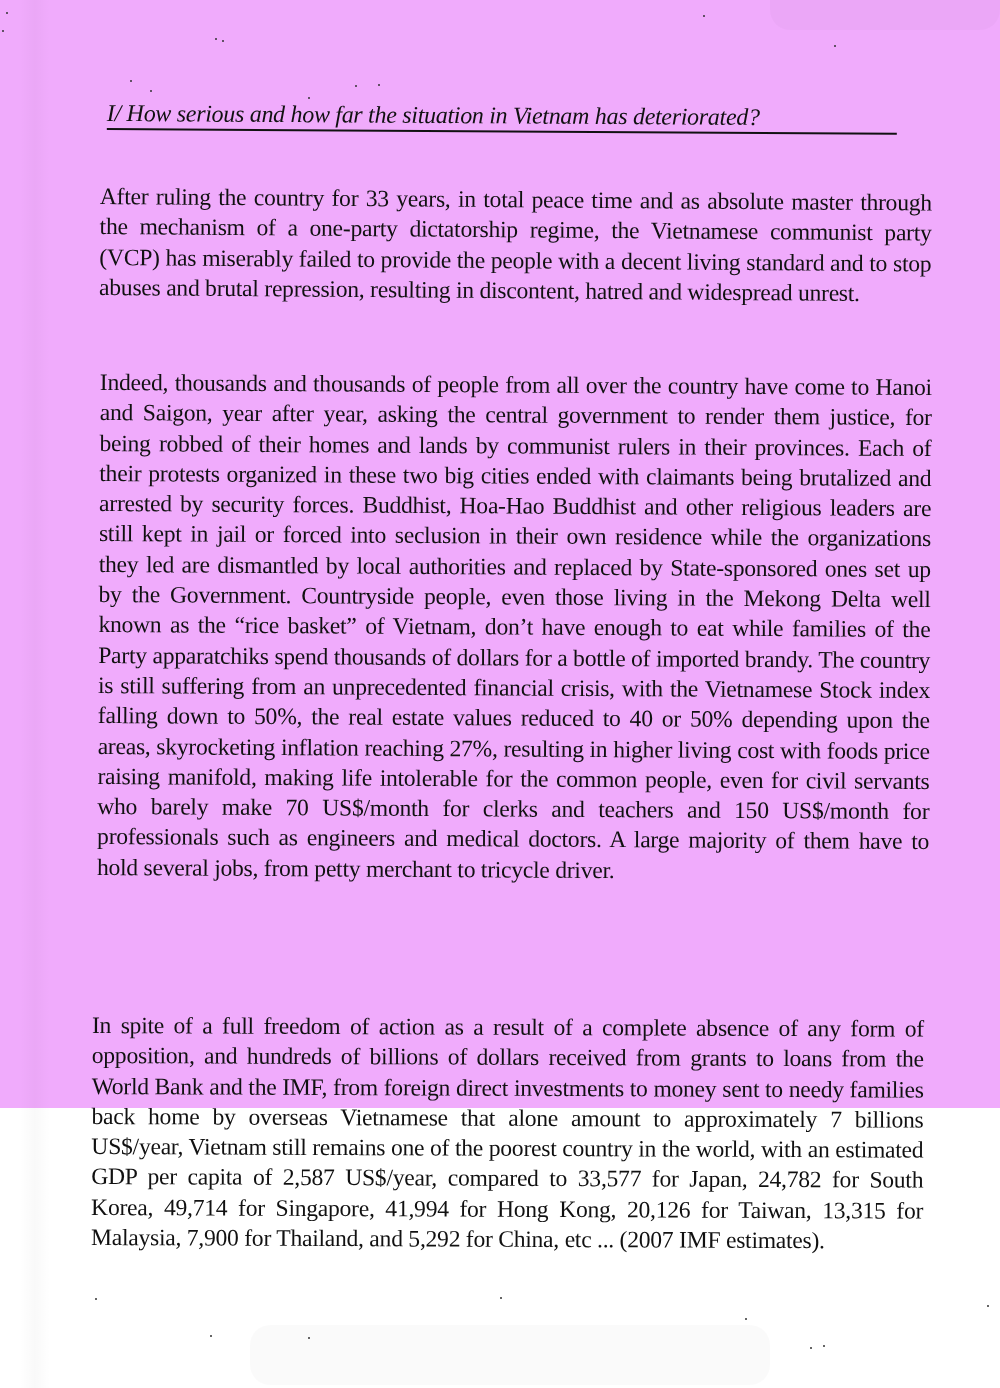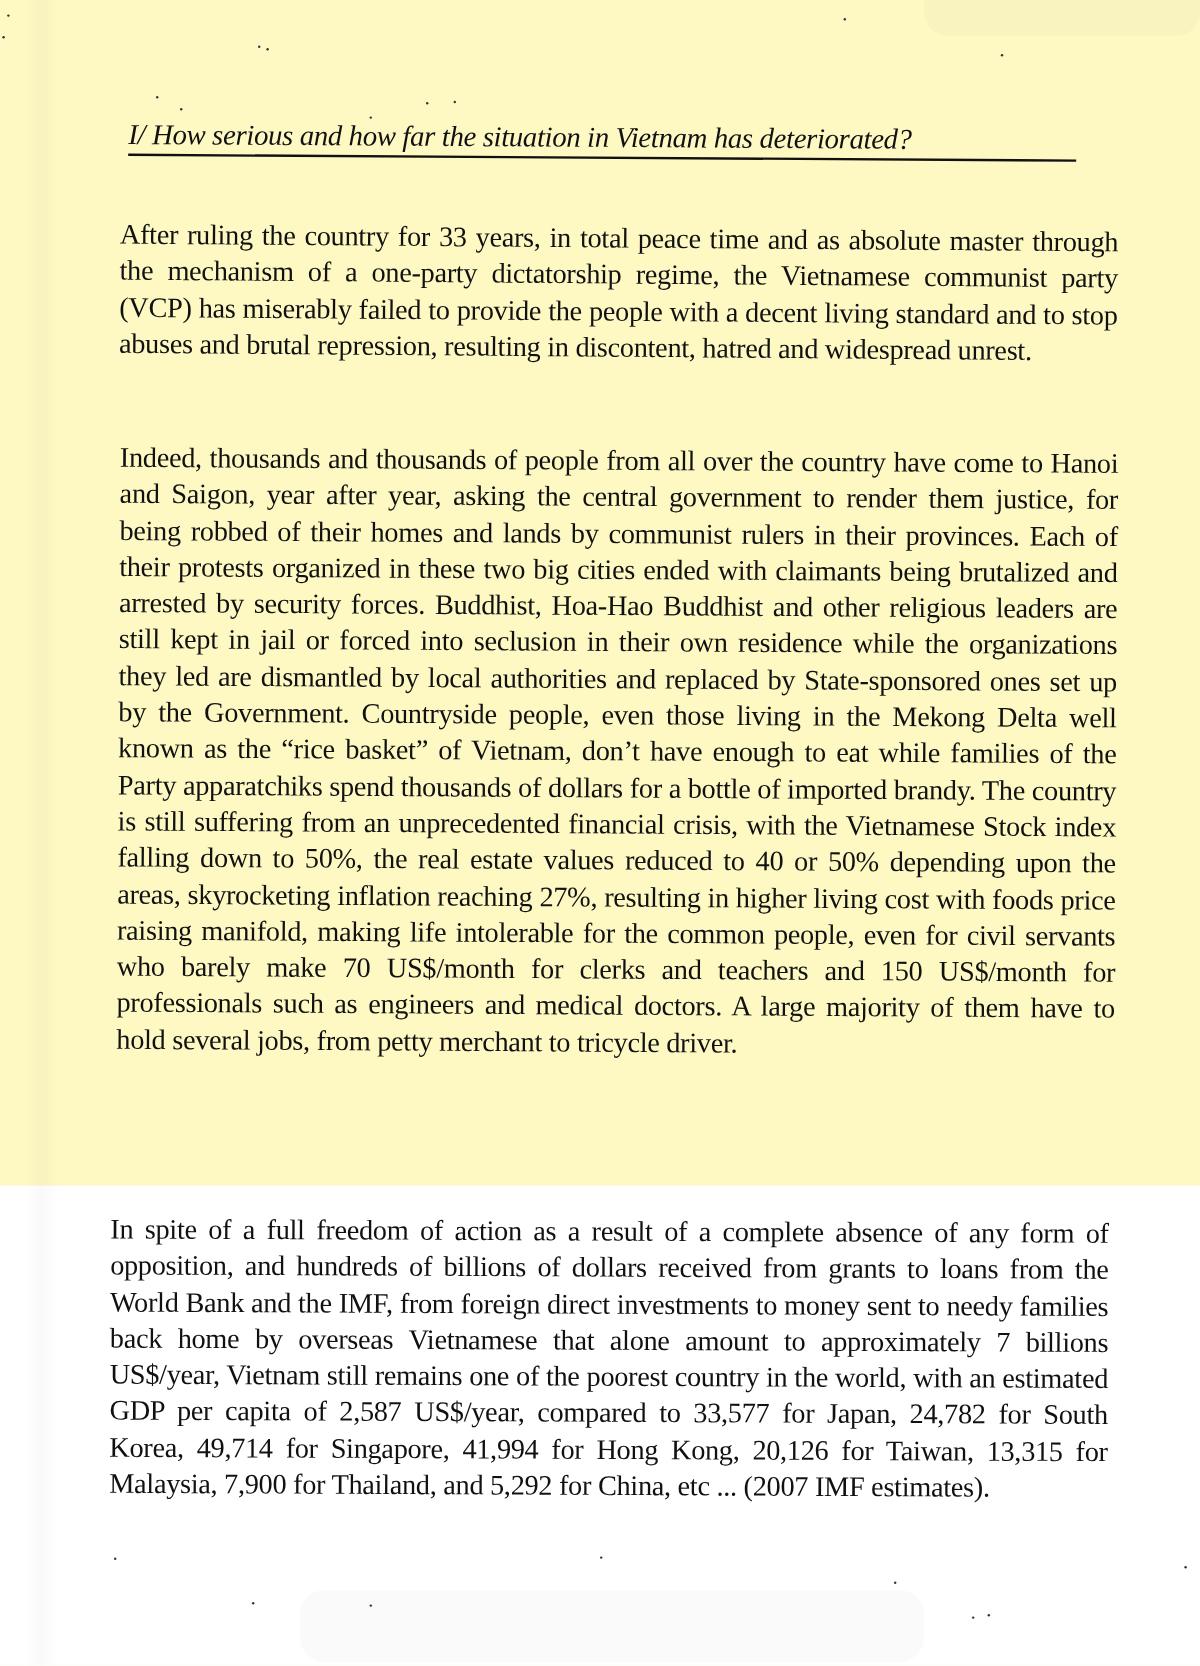--- a/index.html
+++ b/index.html
@@ -12,22 +12,22 @@
       height: 1388px;
       position: relative;
       overflow: hidden;
       font-family: "Liberation Serif", "DejaVu Serif", serif;
       color: #111111;
     }
     .page {
       position: absolute;
       left: 0; top: 0;
       width: 1000px;
-      height: 988px;
-      background: #fef9c3;
+      height: 1108px;
+      background: #f0abfc;
     }
     .scan-shade-left {
       position: absolute;
       left: 20px; top: 0;
       width: 30px; height: 1388px;
       background: linear-gradient(90deg, rgba(0,0,0,0) 0%, rgba(0,0,0,0.025) 50%, rgba(0,0,0,0) 100%);
     }
     .scan-shade-top {
       position: absolute;
       left: 770px; top: 0;

